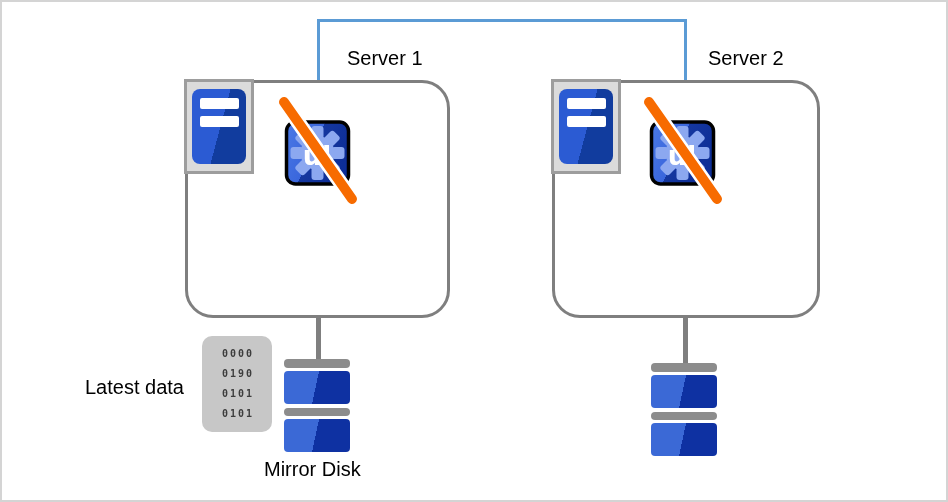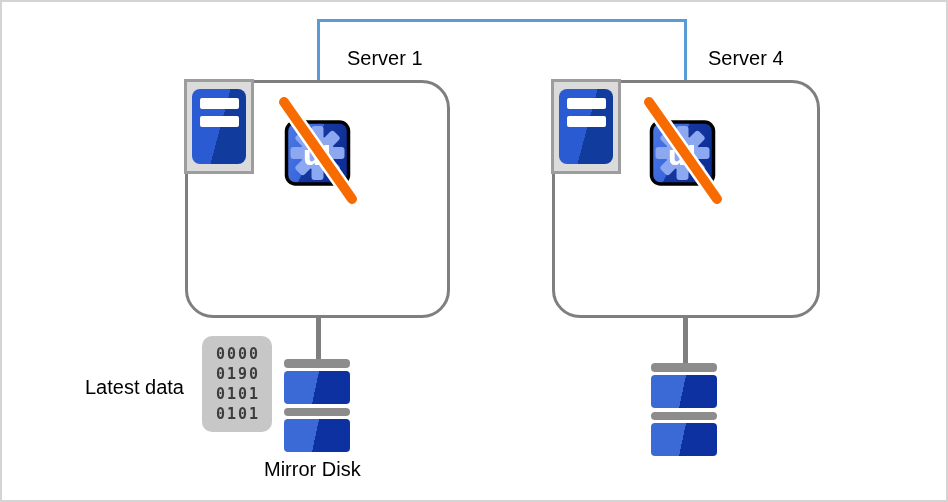--- a/index.html
+++ b/index.html
@@ -42,21 +42,21 @@
   .disk-unit{
     height:33px;border-radius:4px;
     background:linear-gradient(102deg,var(--disk-blue-light,#3B69D6) 48%,var(--disk-blue-dark,#0E31A2) 48%);
   }
   .binary-icon{
     position:absolute;width:70px;height:96px;border-radius:10px;z-index:2;
     background:var(--binary-bg,#C7C7C7);
     display:flex;flex-direction:column;justify-content:center;align-items:center;
   }
   .binary-row{
-    font-family:"DejaVu Sans Mono",monospace;font-weight:bold;font-size:15px;
+    font-family:"DejaVu Sans Mono",monospace;font-weight:bold;font-size:10px;
     letter-spacing:2px;text-indent:2px;color:#3d3d3d;line-height:20px;
   }
 </style>
 </head>
 <body>
 
 <svg width="0" height="0" style="position:absolute" aria-hidden="true">
   <defs>
     <linearGradient id="appGrad" x1="0" y1="0" x2="1" y2="0.45">
       <stop offset="0" stop-color="#4A79E6"></stop>
@@ -69,21 +69,21 @@
 
 <div class="canvas">
 
   <svg class="wires">
     <polyline class="blue-wire" points="316.5,80 316.5,18.5 683.5,18.5 683.5,80"></polyline>
     <line class="gray-wire" x1="316.5" y1="310" x2="316.5" y2="362"></line>
     <line class="gray-wire" x1="683.5" y1="310" x2="683.5" y2="366"></line>
   </svg>
 
   <div class="label" style="left:345px;top:45px">Server 1</div>
-  <div class="label" style="left:706px;top:45px">Server 4</div>
+  <div class="label" style="left:706px;top:45px">Server 2</div>
 
   <div class="server-box" style="left:183px;top:78px;width:265px"></div>
   <div class="server-box" style="left:550px;top:78px;width:268px"></div>
 
   <div class="tower-frame" style="left:182px;top:77px">
     <div class="tower">
       <div class="tower-slot slot-1"></div>
       <div class="tower-slot slot-2"></div>
     </div>
   </div>

